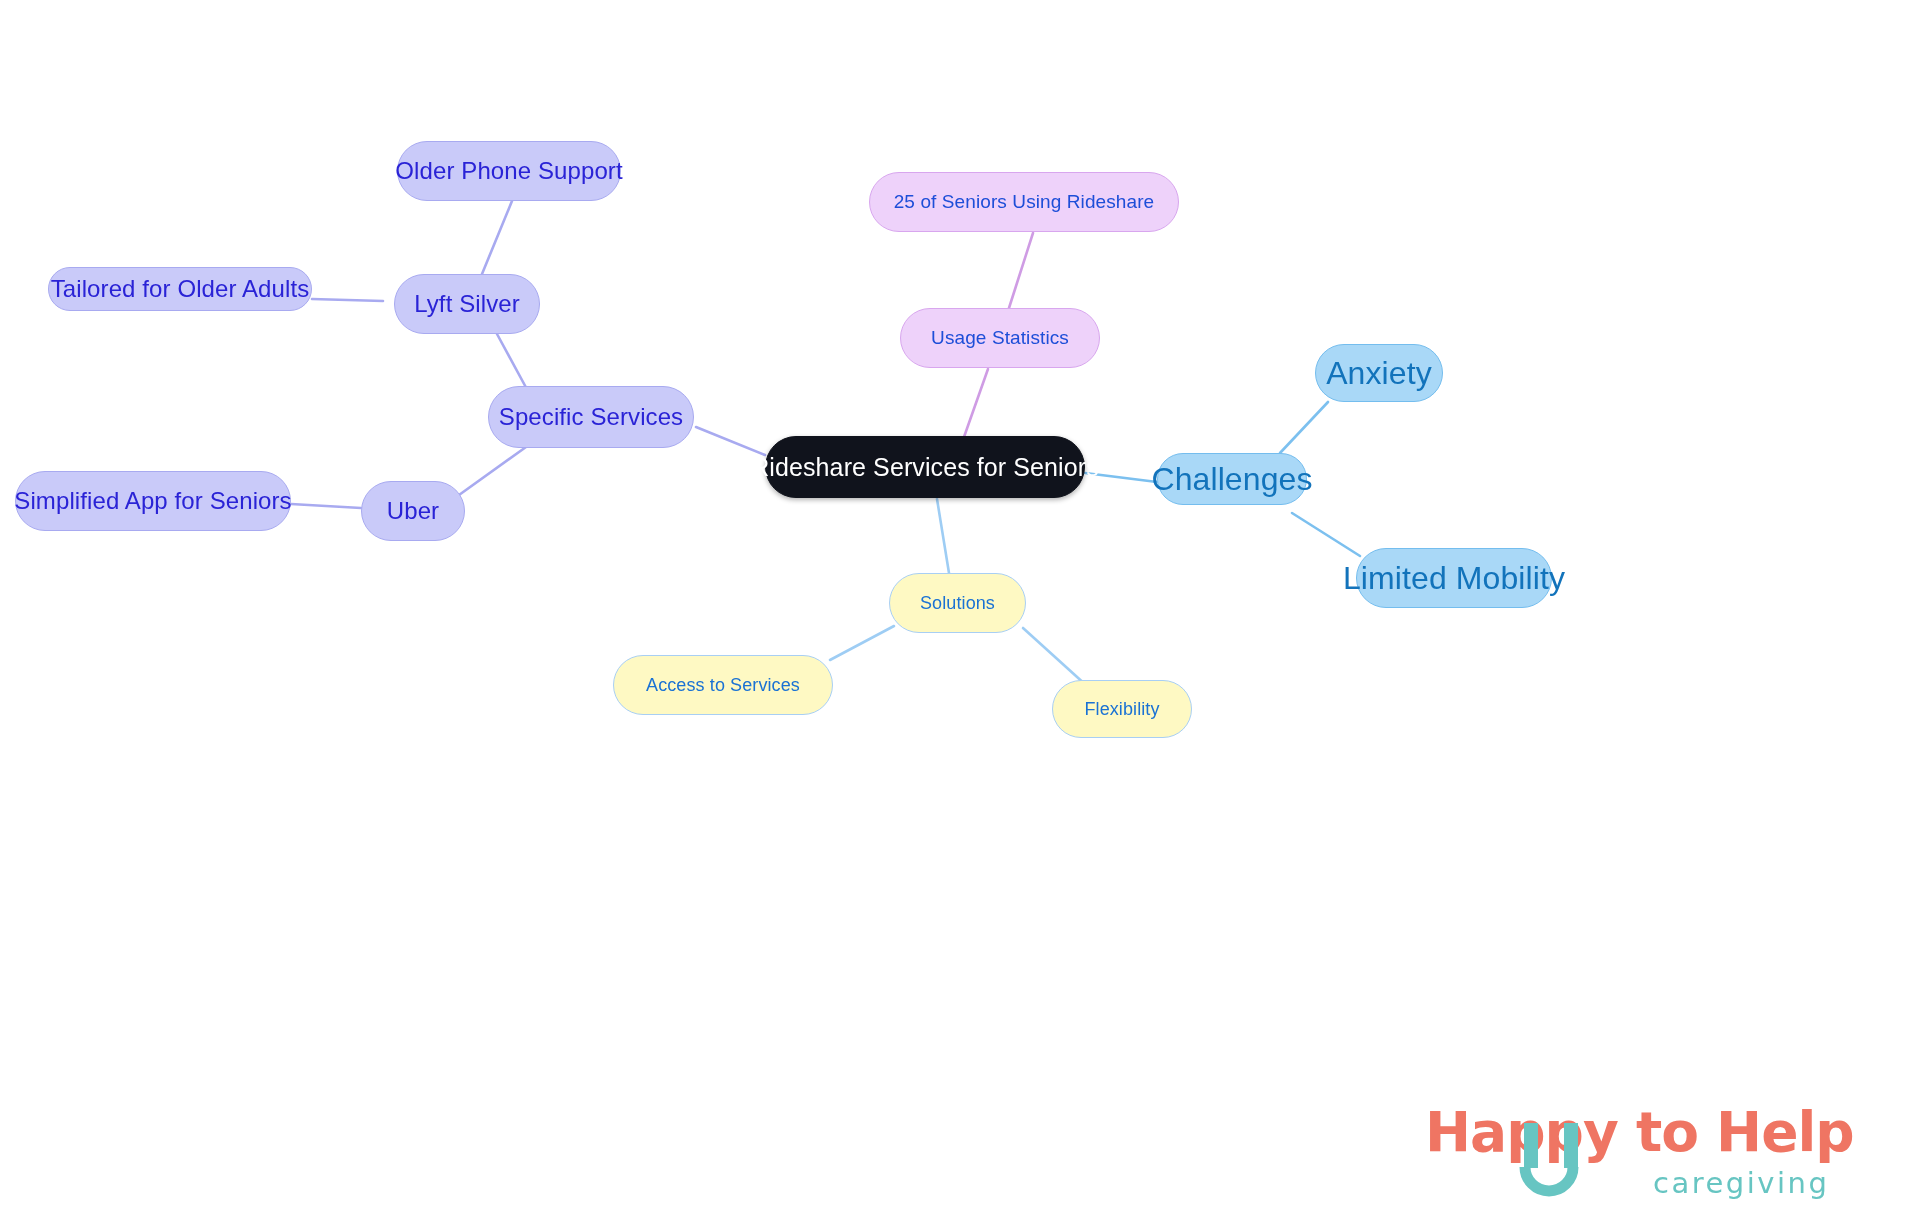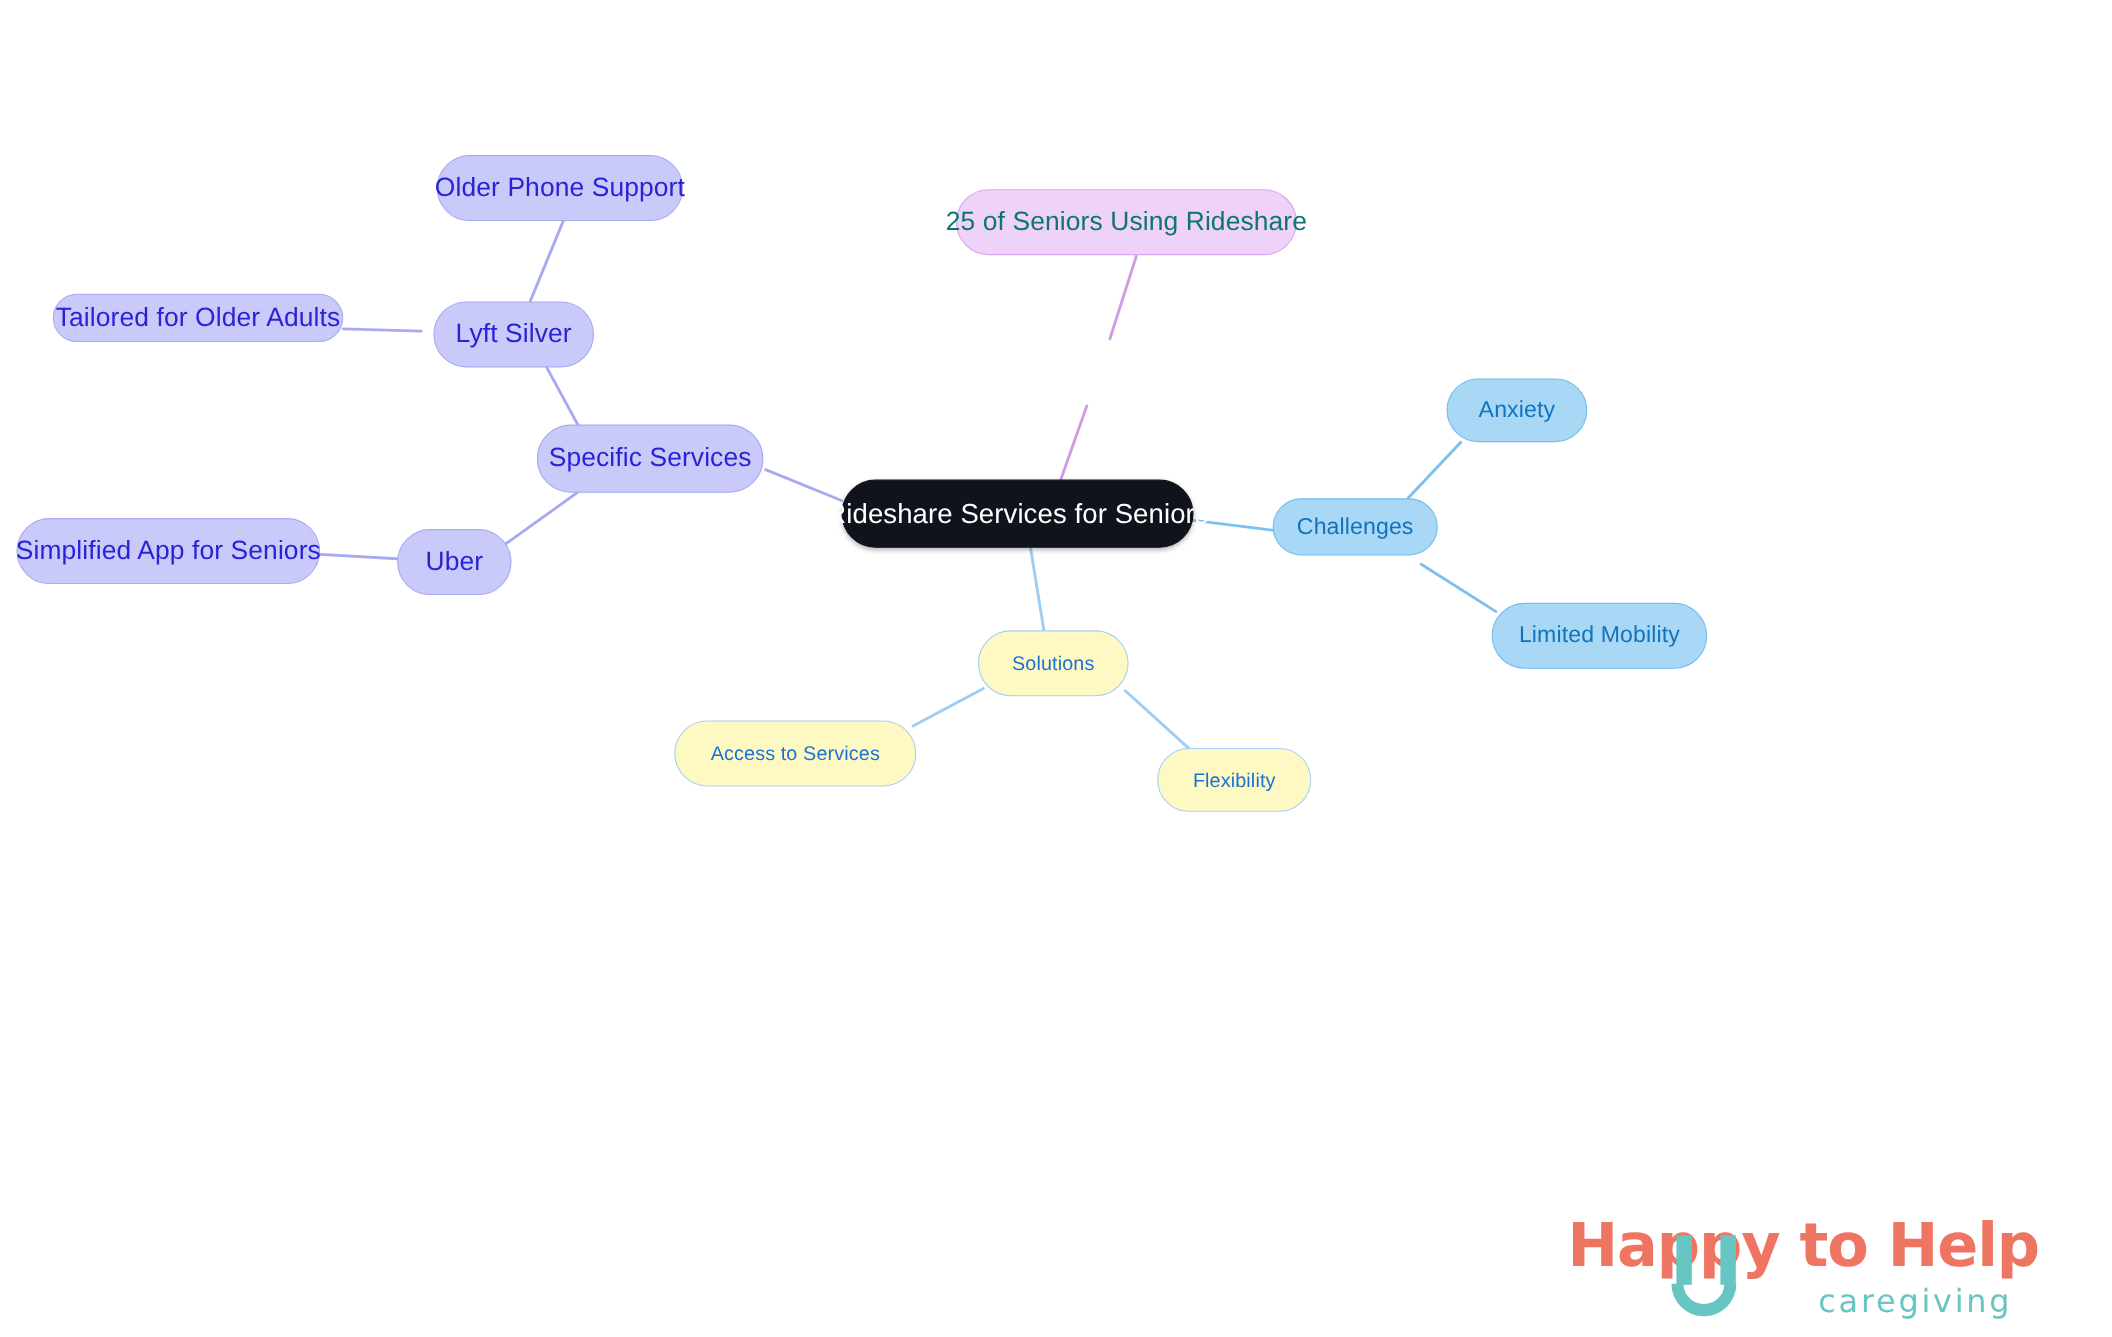--- a/index.html
+++ b/index.html
@@ -44,29 +44,29 @@
     box-shadow: 0 2px 5px rgba(0,0,0,0.30);
   }
   .node-purple {
     background: #c9caf9;
     color: #2a23d6;
     border: 1.6px solid #a8aaf0;
     font-size: 24px;
   }
   .node-violet {
     background: #eed2fa;
-    color: #0f766e;
+    color: #1d4ed8;
     border: 1.6px solid #d8a6ee;
-    font-size: 24px;
+    font-size: 19px;
   }
   .node-blue {
     background: #a9d8f7;
     color: #1273bb;
     border: 1.6px solid #74bdee;
-    font-size: 21px;
+    font-size: 32px;
   }
   .node-blue-light {
     background: #fef9c3;
     color: #1a72d4;
     border: 1.6px solid #a8cff4;
     font-size: 18px;
   }
   #logo {
     position: absolute;
     left: 1425px;
@@ -118,20 +118,23 @@
   </div>
 
   <div class="node node-purple" style="left:361px;top:481px;width:104px;height:60px;">
     <span>Uber</span>
   </div>
 
   <div class="node node-purple" style="left:15px;top:471px;width:276px;height:60px;justify-content:center;">
     <span>Simplified App for Seniors</span>
   </div>
 
+  <div class="node node-violet" style="left:900px;top:308px;width:200px;height:60px;">
+    <span>Usage Statistics</span>
+  </div>
 
   <div class="node node-violet" style="left:869px;top:172px;width:310px;height:60px;">
     <span>25 of Seniors Using Rideshare</span>
   </div>
 
   <div class="node node-blue" style="left:1157px;top:453px;width:150px;height:52px;">
     <span>Challenges</span>
   </div>
 
   <div class="node node-blue" style="left:1315px;top:344px;width:128px;height:58px;">

